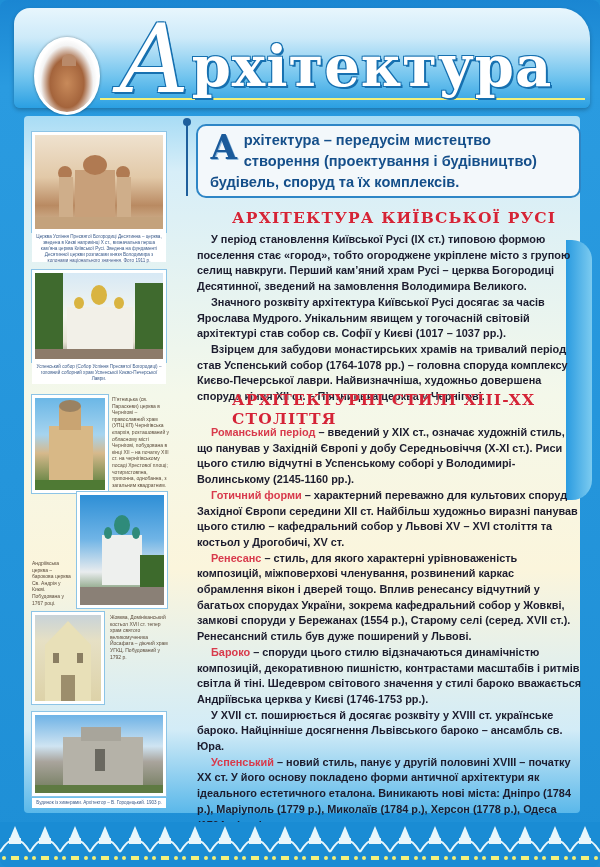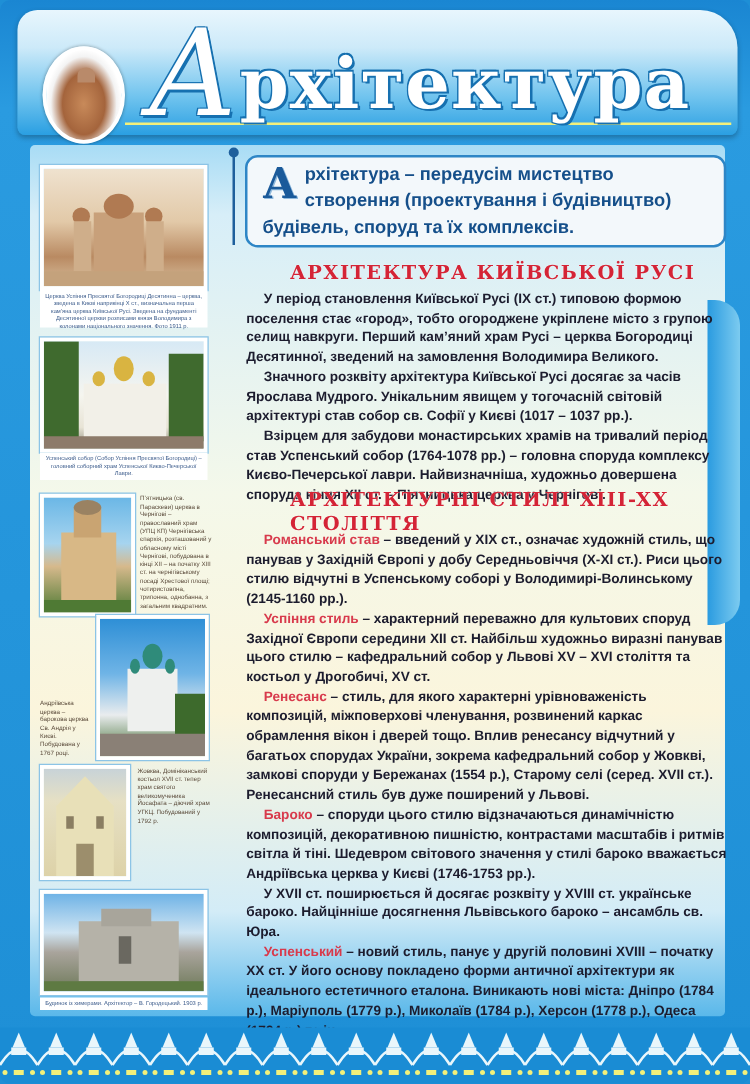--- a/index.html
+++ b/index.html
@@ -144,22 +144,22 @@
 
   <div class="section-heading" style="top:208px;">Архітектура Київської Русі</div>
   <div class="text-block" style="top:232px;">
     <p>У період становлення Київської Русі (IX ст.) типовою формою поселення стає «город», тобто огороджене укріплене місто з групою селищ навкруги. Перший кам’яний храм Русі – церква Богородиці Десятинної, зведений на замовлення Володимира Великого.</p>
     <p>Значного розквіту архітектура Київської Русі досягає за часів Ярослава Мудрого. Унікальним явищем у тогочасній світовій архітектурі став собор св. Софії у Києві (1017 – 1037 рр.).</p>
     <p>Взірцем для забудови монастирських храмів на тривалий період став Успенський собор (1764-1078 рр.) – головна споруда комплексу Києво-Печерської лаври. Найвизначніша, художньо довершена споруда кінця XII ст. – П’ятницька церква у Чернігові.</p>
   </div>
 
   <div class="section-heading" style="top:390px;">Архітектурні стилі XIII-XX століття</div>
   <div class="text-block" style="top:425px;">
-    <p><span class="hl">Романський став</span><span> – введений у XIX ст., означає художній стиль, що панував у Західній Європі у добу Середньовіччя (X-XI ст.). Риси цього стилю відчутні в Успенському соборі у Володимирі-Волинському (2145-1160 рр.).</span></p>
-    <p><span class="hl">Успіння стиль</span><span> – характерний переважно для культових споруд Західної Європи середини XII ст. Найбільш художньо виразні панував цього стилю – кафедральний собор у Львові XV – XVI століття та костьол у Дрогобичі, XV ст.</span></p>
+    <p><span class="hl">Романський період</span><span> – введений у XIX ст., означає художній стиль, що панував у Західній Європі у добу Середньовіччя (X-XI ст.). Риси цього стилю відчутні в Успенському соборі у Володимирі-Волинському (2145-1160 рр.).</span></p>
+    <p><span class="hl">Готичний форми</span><span> – характерний переважно для культових споруд Західної Європи середини XII ст. Найбільш художньо виразні панував цього стилю – кафедральний собор у Львові XV – XVI століття та костьол у Дрогобичі, XV ст.</span></p>
     <p><span class="hl">Ренесанс</span><span> – стиль, для якого характерні урівноваженість композицій, міжповерхові членування, розвинений каркас обрамлення вікон і дверей тощо. Вплив ренесансу відчутний у багатьох спорудах України, зокрема кафедральний собор у Жовкві, замкові споруди у Бережанах (1554 р.), Старому селі (серед. XVII ст.). Ренесансний стиль був дуже поширений у Львові.</span></p>
     <p><span class="hl">Бароко</span><span> – споруди цього стилю відзначаються динамічністю композицій, декоративною пишністю, контрастами масштабів і ритмів світла й тіні. Шедевром світового значення у стилі бароко вважається Андріївська церква у Києві (1746-1753 рр.).</span></p>
     <p><span>У XVII ст. поширюється й досягає розквіту у XVIII ст. українське бароко. Найцінніше досягнення Львівського бароко – ансамбль св. Юра.</span></p>
     <p><span class="hl">Успенський</span><span> – новий стиль, панує у другій половині XVIII – початку XX ст. У його основу покладено форми античної архітектури як ідеального естетичного еталона. Виникають нові міста: Дніпро (1784 р.), Маріуполь (1779 р.), Миколаїв (1784 р.), Херсон (1778 р.), Одеса (1794 р.) та ін.</span></p>
     <p><span class="hl">Модерн</span><span> – стиль, в основу якого покладена динамічність форми, іноді геометрично чіткі ритми будівлі, характерна надмірність декору на фасадах, відсутність чіткого силуету.</span></p>
 
   </div>
 
   <div class="photo" style="left:32px; top:132px; width:134px; height:100px; background: linear-gradient(180deg,#efe2cf 0%,#e2c9a8 45%,#b98a62 75%,#d8bf9e 100%);">
     <svg width="128" height="94" viewBox="0 0 128 94">

